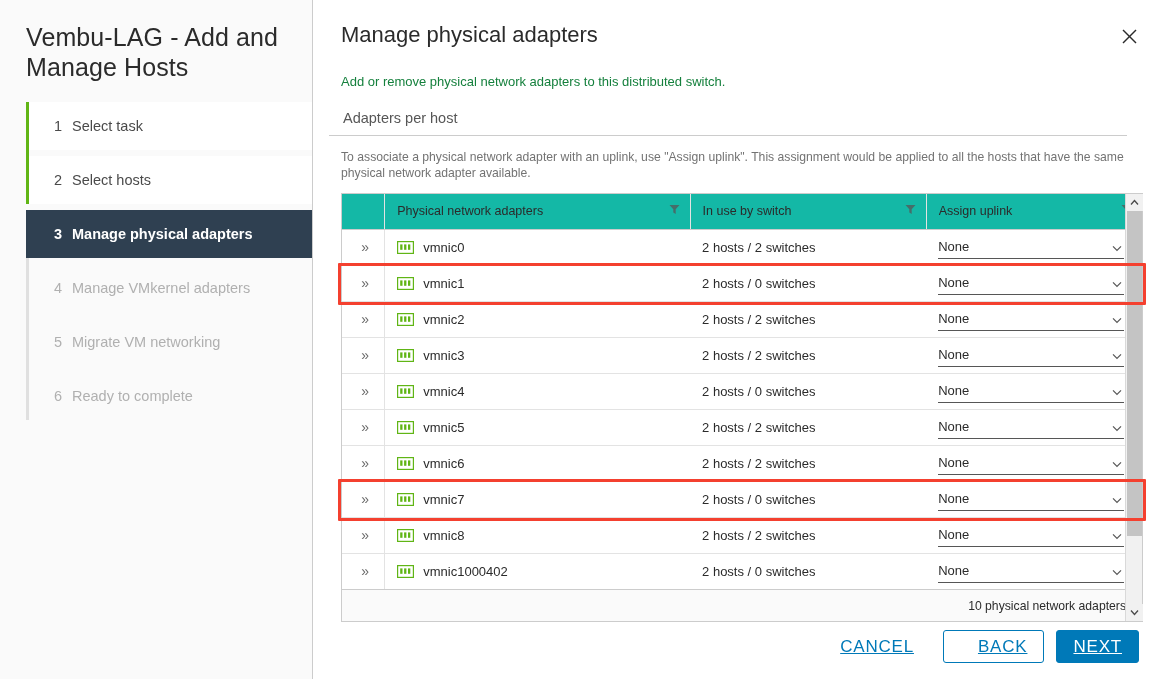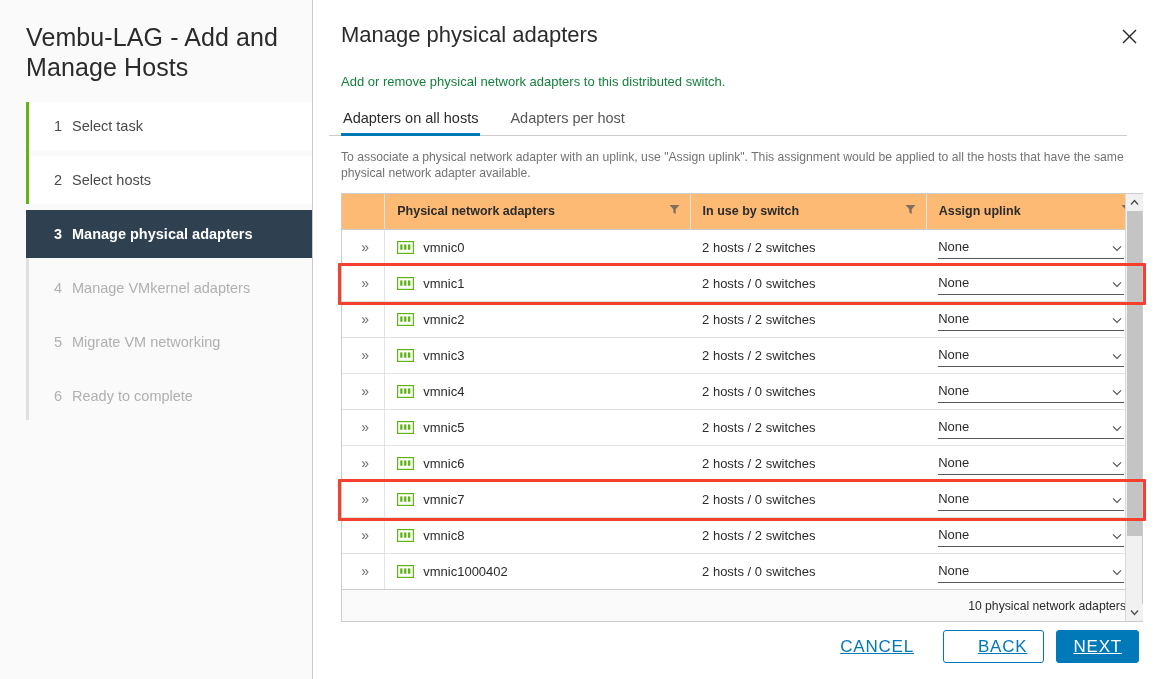--- a/index.html
+++ b/index.html
@@ -153,27 +153,27 @@
     position: relative;
     width: 802px;
   }
   table.grid {
     border-collapse: collapse;
     width: 100%;
     table-layout: fixed;
   }
   table.grid th {
     font-size: 12.5px;
-    font-weight: 700;
+    font-weight: 400;
     color: #2b2b2b;
     text-align: left;
     height: 35px;
     padding: 0 10px 0 12px;
     border-bottom: 1px solid #cccccc;
-    background: #fdba74;
+    background: #14b8a6;
     vertical-align: middle;
     position: relative;
   }
   table.grid th.c-exp { width: 42px; padding: 0; border-right: none; }
   table.grid th.c-name { width: 300px; border-left: 1px solid #e3e3e3; }
   table.grid th.c-use  { width: 232px; border-left: 1px solid #e3e3e3; }
   table.grid th.c-up   { width: 212px; border-left: 1px solid #e3e3e3; }
   .th-inner { display: flex; align-items: center; justify-content: space-between; }
   .filter-ico { opacity: .75; margin-left: 8px; flex: 0 0 auto; }
 
@@ -349,23 +349,20 @@
       <div class="panel-sub">Add or remove physical network adapters to this distributed switch.</div>
       <div class="close-btn">
         <svg width="15" height="15" viewBox="0 0 15 15" aria-hidden="true">
           <line x1="1" y1="1" x2="14" y2="14" stroke="#2b2b2b" stroke-width="1.4"></line>
           <line x1="14" y1="1" x2="1" y2="14" stroke="#2b2b2b" stroke-width="1.4"></line>
         </svg>
       </div>
     </div>
 
     <div class="tabs">
-      <div class="tab active">
-        <span>Adapters on all hosts</span>
-      </div>
       <div class="tab">
         <span>Adapters per host</span>
       </div>
     </div>
 
     <div class="hint">To associate a physical network adapter with an uplink, use "Assign uplink". This assignment would be applied to all the hosts that have the same physical network adapter available.</div>
 
     <div class="table-wrap">
 
       <table class="grid">

